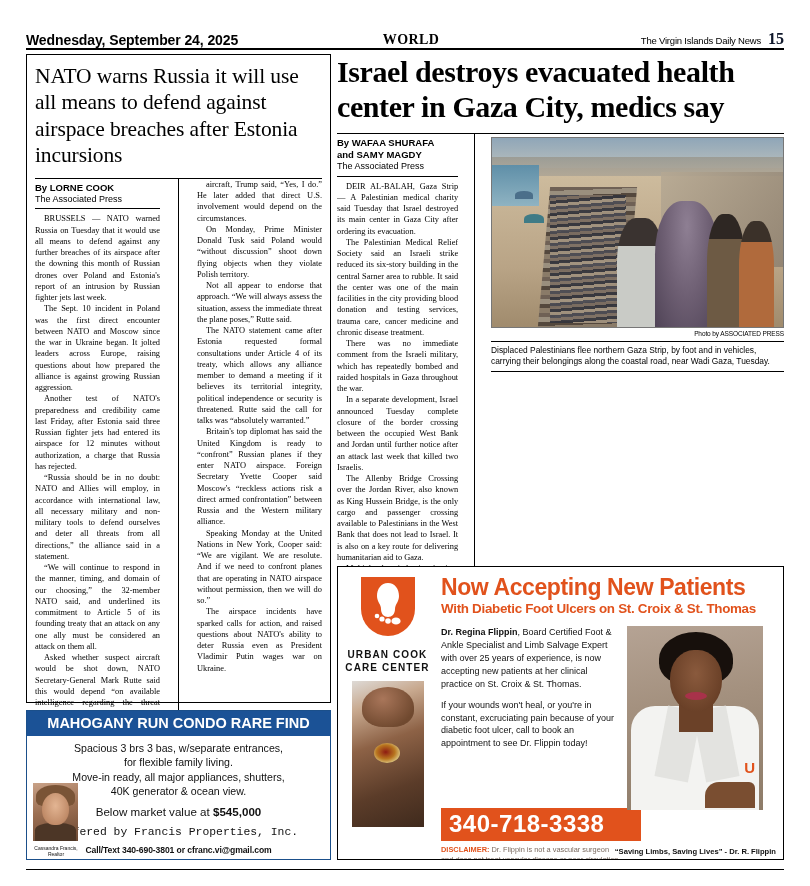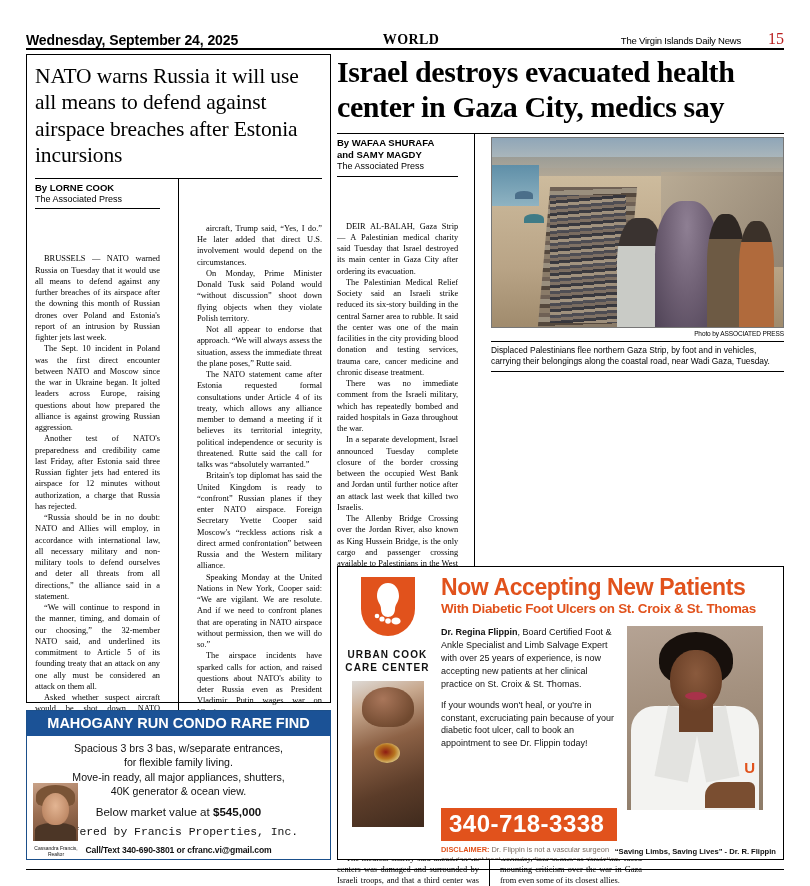--- a/index.html
+++ b/index.html
@@ -57,23 +57,22 @@
   .masthead-paper {
     font-family: "Liberation Sans", sans-serif;
     font-size: 9.5px;
     font-weight: 400;
     color: #000;
     letter-spacing: -0.2px;
   }
   .masthead-pagenum {
     font-family: "Liberation Serif", serif;
     font-size: 16px;
-    font-weight: 400;
-    color: #b91c1c;
-    margin-left: 20px;
+    font-weight: 700;
+    color: #0f172a;
   }
   .masthead-rule {
     position: absolute;
     left: 26px; top: 48px;
     width: 758px;
     height: 1.5px;
     background: #000;
   }
 
   
@@ -129,21 +128,21 @@
 
   .body-text {
     font-family: "Liberation Serif", serif;
     font-size: 8.4px;
     line-height: 1.34;
     color: #000;
     text-align: justify;
     hyphens: auto;
   }
   .body-text p { margin: 0; text-indent: 9px; }
-  .body-text p:first-child { text-indent: 9px; margin-top: 44px; }
+  .body-text p:first-child { text-indent: 9px; }
 
   
   .right-story {
     position: absolute;
     left: 337px; top: 54px;
     width: 447px;
   }
   .right-hed {
     font-family: "Liberation Serif", serif;
     font-size: 30px;
@@ -432,21 +431,21 @@
     font-size: 15px; font-weight:700; color:#e1521c;
   }
   .uf-phone {
     background: #e1521c;
     color: #fff;
     font-family: "Liberation Sans", sans-serif;
     font-size: 24px;
     font-weight: 700;
     letter-spacing: 0.5px;
     padding: 2px 0 3px 8px;
-    width: 176px;
+    width: 200px;
     margin-top: -2px;
   }
   .uf-disclaimer {
     font-family: "Liberation Sans", sans-serif;
     font-size: 7.4px;
     line-height: 1.4;
     color: #7a6a5f;
     width: 180px;
     margin-top: 4px;
   }

